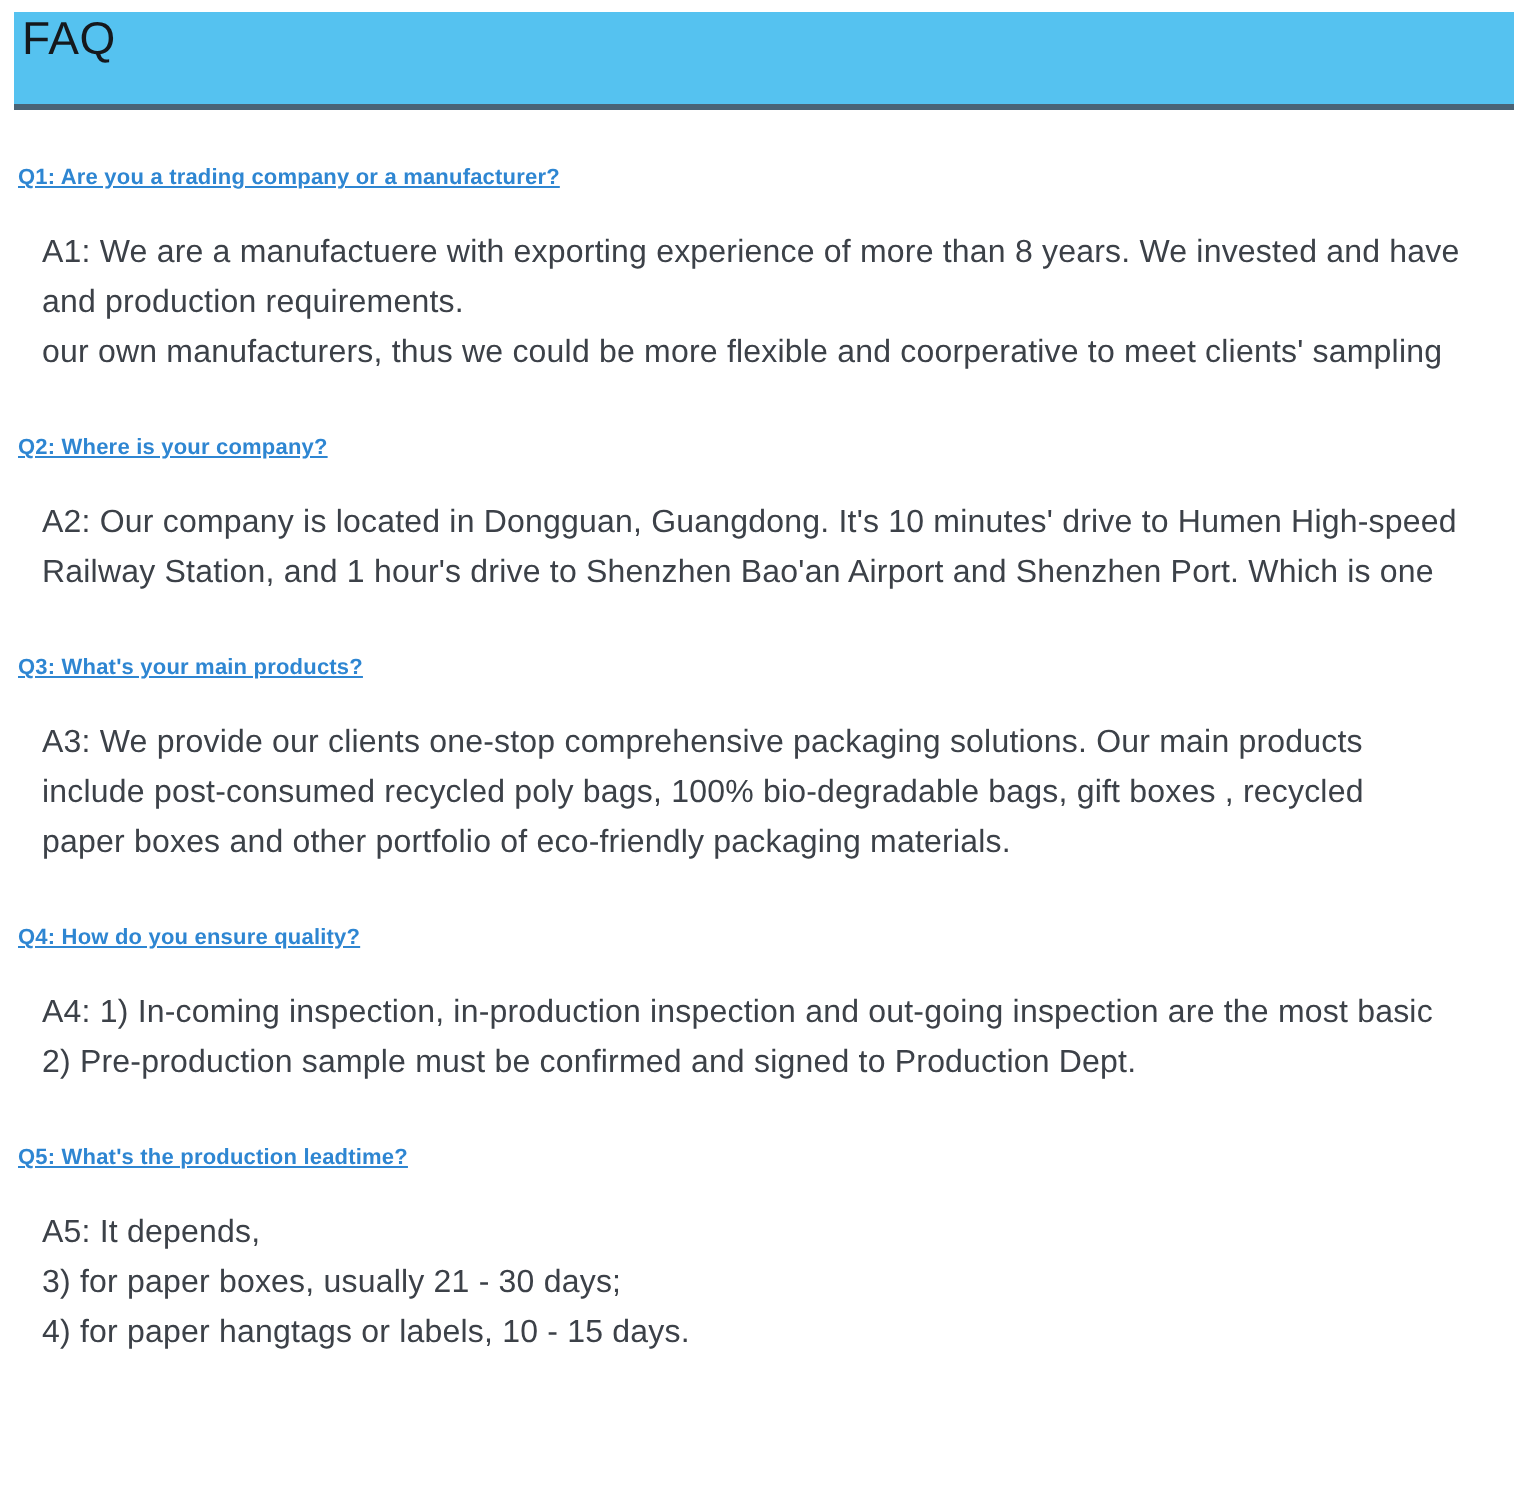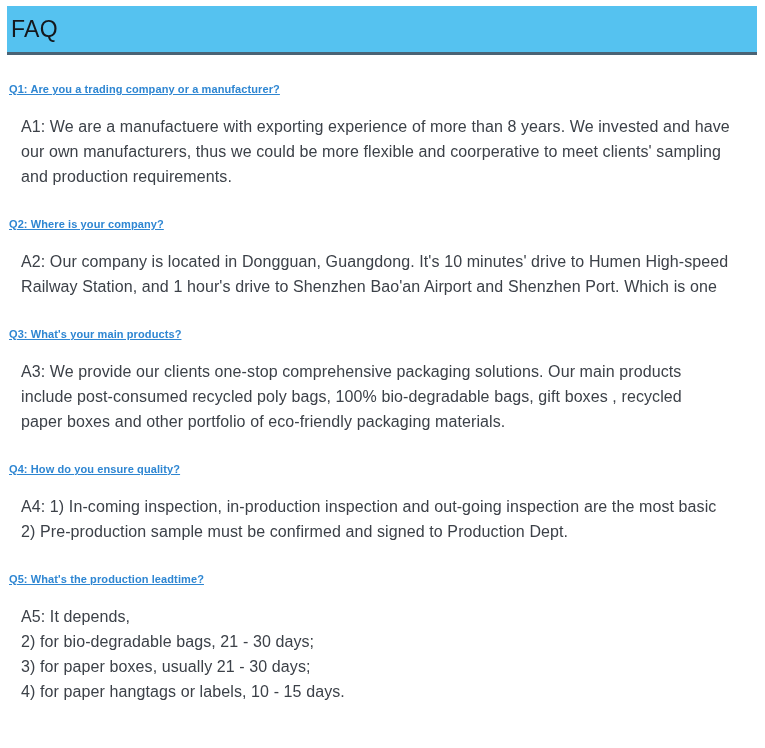--- a/index.html
+++ b/index.html
@@ -10,21 +10,21 @@
     height: 748px;
     overflow: hidden;
     font-family: "Liberation Sans", "DejaVu Sans", sans-serif;
   }
   .header-bar {
     margin: 6px 8px 0 7px;
     height: 46px;
     background: var(--header-bg, #55C2F0);
     border-bottom: 3px solid var(--header-border, #4A6375);
     display: flex;
-    align-items: center;
+    align-items: flex-start;
     padding-left: 4px;
     box-sizing: content-box;
   }
   .header-title {
     font-size: 23px;
     font-weight: 400;
     color: var(--title-color, #15181C);
     letter-spacing: 0.3px;
   }
   .content {
@@ -58,22 +58,22 @@
 
 <div class="header-bar">
   <span class="header-title">FAQ</span>
 </div>
 
 <div class="content">
   <section class="faq-item">
     <h3 class="question">Q1: Are you a trading company or a manufacturer?</h3>
     <div class="answer">
         <div class="answer-line">A1: We are a manufactuere with exporting experience of more than 8 years. We invested and have</div>
+        <div class="answer-line">and production requirements.</div>
         <div class="answer-line">our own manufacturers, thus we could be more flexible and coorperative to meet clients' sampling</div>
-        <div class="answer-line">and production requirements.</div>
       </div>
   </section>
 
   <section class="faq-item">
     <h3 class="question">Q2: Where is your company?</h3>
     <div class="answer">
         <div class="answer-line">A2: Our company is located in Dongguan, Guangdong. It's 10 minutes' drive to Humen High-speed</div>
         <div class="answer-line">Railway Station, and 1 hour's drive to Shenzhen Bao'an Airport and Shenzhen Port. Which is one</div>
       </div>
   </section>
@@ -92,18 +92,17 @@
     <div class="answer">
         <div class="answer-line">A4: 1) In-coming inspection, in-production inspection and out-going inspection are the most basic</div>
         <div class="answer-line">2) Pre-production sample must be confirmed and signed to Production Dept.</div>
       </div>
   </section>
 
   <section class="faq-item">
     <h3 class="question">Q5: What's the production leadtime?</h3>
     <div class="answer">
         <div class="answer-line">A5: It depends,</div>
-        <div class="answer-line">2) for bio-degradable bags, 21 - 30 days;</div>
         <div class="answer-line">3) for paper boxes, usually 21 - 30 days;</div>
         <div class="answer-line">4) for paper hangtags or labels, 10 - 15 days.</div>
       </div>
   </section>
 </div>
 
 </body></html>

